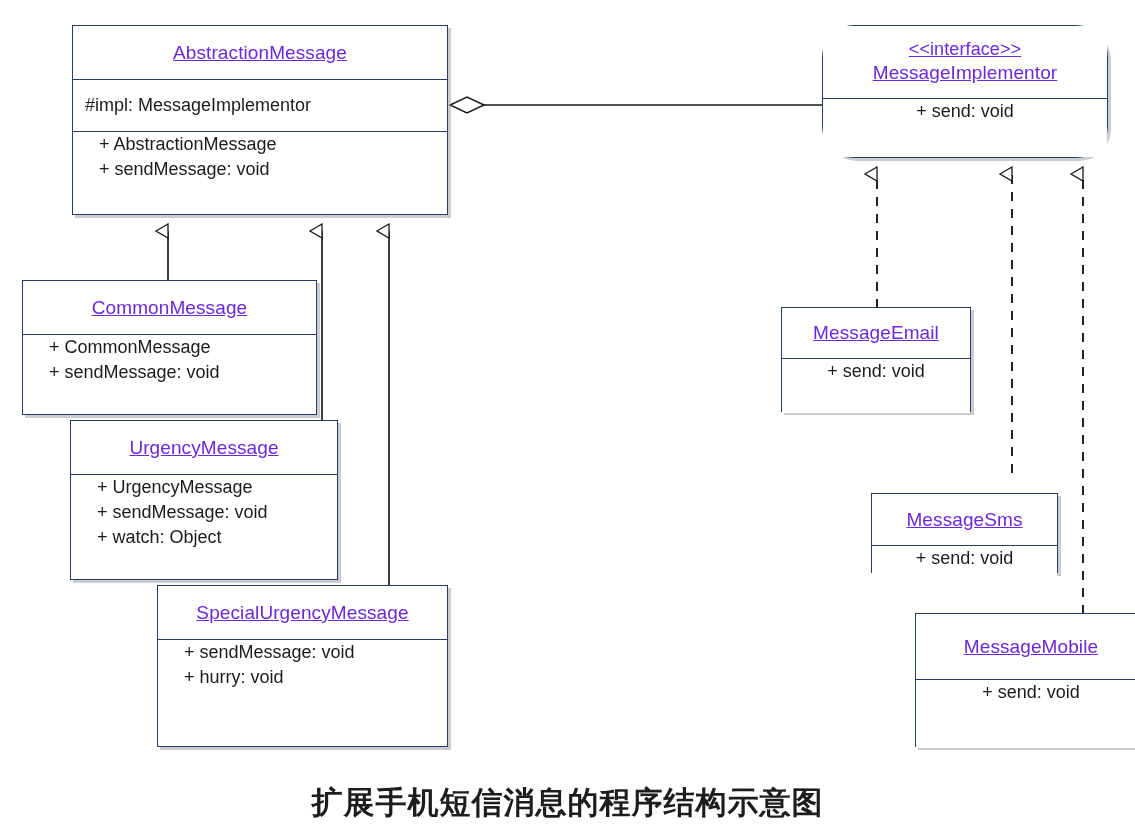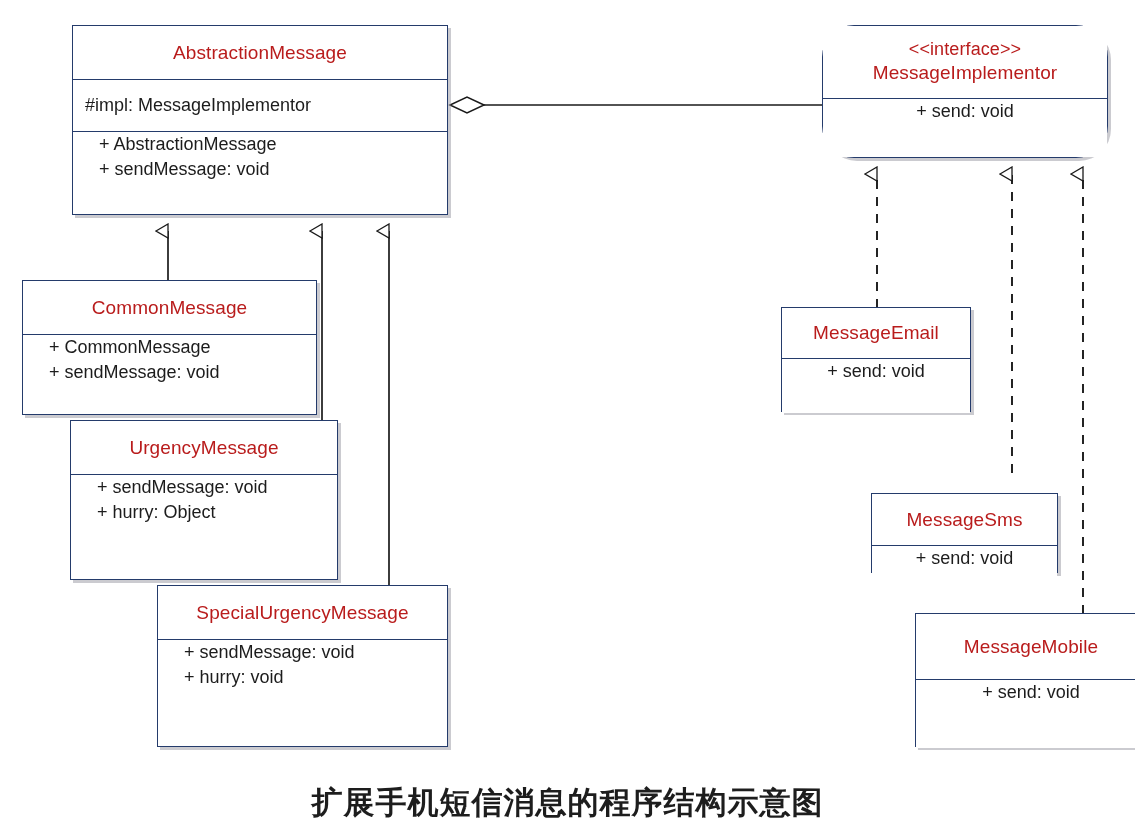--- a/index.html
+++ b/index.html
@@ -37,21 +37,22 @@
   }
   .cmp-title {
     display: flex;
     flex-direction: column;
     align-items: center;
     justify-content: center;
     text-align: center;
     font-size: 19px;
     line-height: 1.22;
     letter-spacing: 0.1px;
-    color: #b91c1c;
+    color: #6d28d9;
+    text-decoration: underline;
   }
   .cmp-title .stereotype {
     font-size: 18px;
   }
   .cmp-body {
     display: flex;
     flex-direction: column;
     padding-left: 26px;
     font-size: 18px;
     line-height: 1.38;
@@ -170,22 +171,23 @@
       <span class="member">+ CommonMessage</span>
       <span class="member">+ sendMessage: void</span>
     </div>
   </div>
 
   <div class="uml-box" style="left:70px; top:420px; width:268px; height:160px;">
     <div class="uml-compartment cmp-title" style="height:53px;">
       <span>UrgencyMessage</span>
     </div>
     <div class="uml-compartment cmp-body" style="height:105px;">
-      <span class="member">+ sendMessage: void</span>
-      <span class="member">+ hurry: Object</span>
+      <span class="member">+ UrgencyMessage</span>
+      <span class="member">+ sendMessage: void</span>
+      <span class="member">+ watch: Object</span>
     </div>
   </div>
 
   <div class="uml-box" style="left:157px; top:585px; width:291px; height:162px;">
     <div class="uml-compartment cmp-title" style="height:53px;">
       <span>SpecialUrgencyMessage</span>
     </div>
     <div class="uml-compartment cmp-body" style="height:107px;">
       <span class="member">+ sendMessage: void</span>
       <span class="member">+ hurry: void</span>

